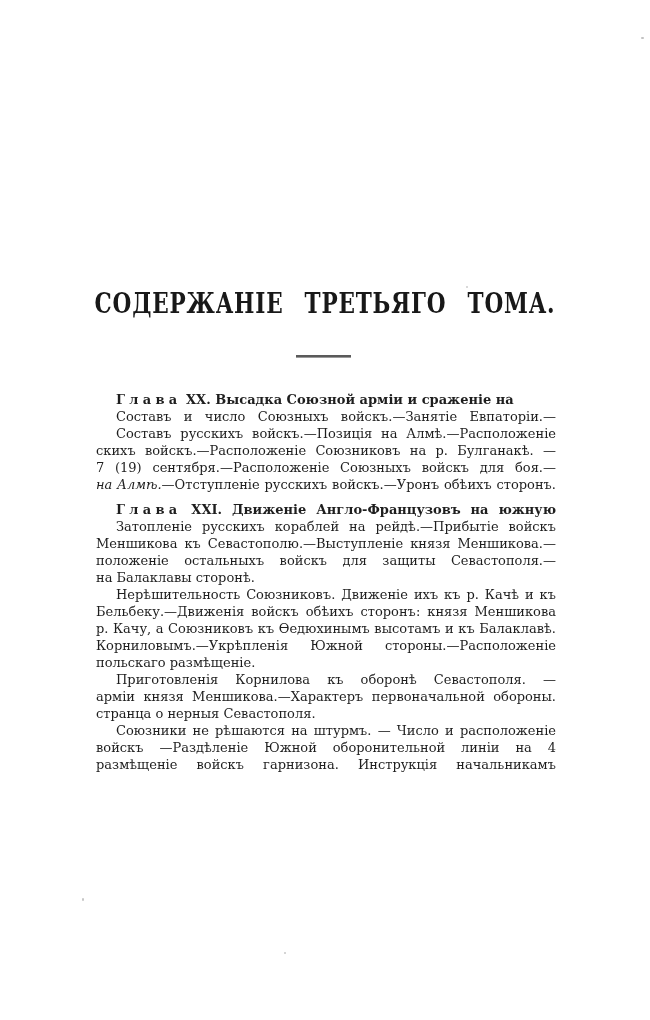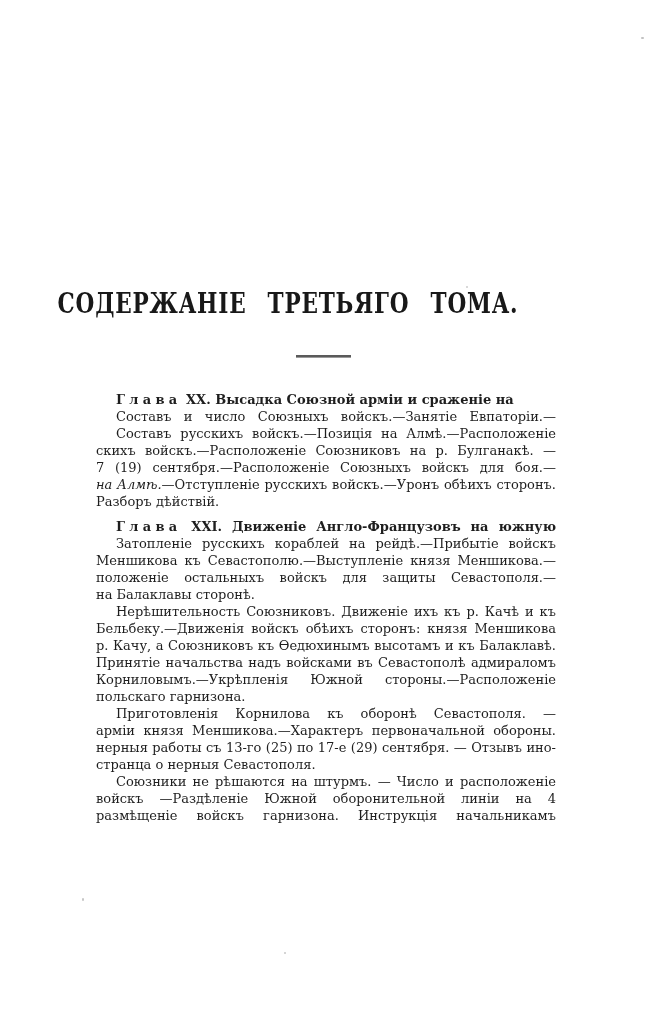--- a/index.html
+++ b/index.html
@@ -3,21 +3,21 @@
 <meta charset="utf-8">
 <style>
   html,body{margin:0;padding:0;}
   body{
     width:650px;height:1020px;background:#ffffff;position:relative;
     font-family:"DejaVu Serif","Liberation Serif",serif;
     -webkit-font-smoothing:antialiased;
   }
   .page{position:absolute;inset:0;background:#fff;overflow:hidden;}
 
-  .title-wrap{position:absolute;top:288px;left:0;right:0;}
+  .title-wrap{position:absolute;top:288px;left:0;right:0;text-align:center;}
   .title{
     display:inline-block;font-weight:700;font-size:27px;color:#181818;
     letter-spacing:1px;word-spacing:16px;white-space:nowrap;
     transform:scaleX(0.80);transform-origin:50% 50%;
   }
 
   .divider{position:absolute;top:355px;left:296px;width:55px;height:2px;
     background:#5a5a5a;border-bottom:1px solid #9a9a9a;}
 
   .toc{
@@ -51,43 +51,40 @@
         <div class="line indent"><span class="sp">Глава</span><span> XX. Высадка Союзной арміи и сраженіе на Алмѣ.</span></div>
       </div>
       <div class="block para">
         <div class="line indent just"><span>Составъ и число Союзныхъ войскъ.—Занятіе Евпаторіи.—Высадка</span></div>
       </div>
       <div class="block para">
         <div class="line indent just"><span>Составъ русскихъ войскъ.—Позиція на Алмѣ.—Расположеніе рус-</span></div>
         <div class="line just"><span>скихъ войскъ.—Расположеніе Союзниковъ на р. Булганакѣ. — Дѣло</span></div>
         <div class="line just"><span>7 (19) сентября.—Расположеніе Союзныхъ войскъ для боя.—</span></div>
         <div class="line just"><span class="it">на Алмѣ.</span><span>—Отступленіе русскихъ войскъ.—Уронъ обѣихъ сторонъ.—</span></div>
-        <div class="line"><span>Разборъ дѣйствій.</span></div>
       </div>
       <div class="block heading space-before">
         <div class="line indent just"><span class="sp">Глава</span><span> XXI. Движеніе Англо-Французовъ на южную сторону</span></div>
       </div>
       <div class="block para">
         <div class="line indent just"><span>Затопленіе русскихъ кораблей на рейдѣ.—Прибытіе войскъ князя</span></div>
         <div class="line just"><span>Меншикова къ Севастополю.—Выступленіе князя Меншикова.—Рас-</span></div>
         <div class="line just"><span>положеніе остальныхъ войскъ для защиты Севастополя.—Укрѣпленія</span></div>
         <div class="line"><span>на Балаклавы сторонѣ.</span></div>
       </div>
       <div class="block para">
         <div class="line indent just"><span>Нерѣшительность Союзниковъ. Движеніе ихъ къ р. Качѣ и къ р.</span></div>
         <div class="line just"><span>Бельбеку.—Движенія войскъ обѣихъ сторонъ: князя Меншикова на</span></div>
         <div class="line just"><span>р. Качу, а Союзниковъ къ Ѳедюхинымъ высотамъ и къ Балаклавѣ.—</span></div>
-        <div class="line just"><span>Принятіе начальства надъ войсками въ Севастополѣ адмираломъ</span></div>
         <div class="line just"><span>Корниловымъ.—Укрѣпленія Южной стороны.—Расположеніе севасто-</span></div>
-        <div class="line"><span>польскаго гарнизона.</span></div>
+        <div class="line"><span>польскаго размѣщеніе.</span></div>
       </div>
       <div class="block para">
         <div class="line indent just"><span>Приготовленія Корнилова къ оборонѣ Севастополя. — Прибытіе</span></div>
         <div class="line just"><span>арміи князя Меншикова.—Характеръ первоначальной обороны. Инже-</span></div>
-        <div class="line just"><span>нерныя работы съ 13-го (25) по 17-е (29) сентября. — Отзывъ ино-</span></div>
         <div class="line"><span>странца о нерныя Севастополя.</span></div>
       </div>
       <div class="block para">
         <div class="line indent just"><span>Союзники не рѣшаются на штурмъ. — Число и расположеніе ихъ</span></div>
         <div class="line just"><span>войскъ —Раздѣленіе Южной оборонительной линіи на 4 отдѣленія и</span></div>
         <div class="line just"><span>размѣщеніе войскъ гарнизона. Инструкція начальникамъ отдѣленій.—</span></div>
       </div>
     </div>
 
   <div class="speck" style="left:641px;top:37px;width:3px;height:2px;opacity:.55"></div>

